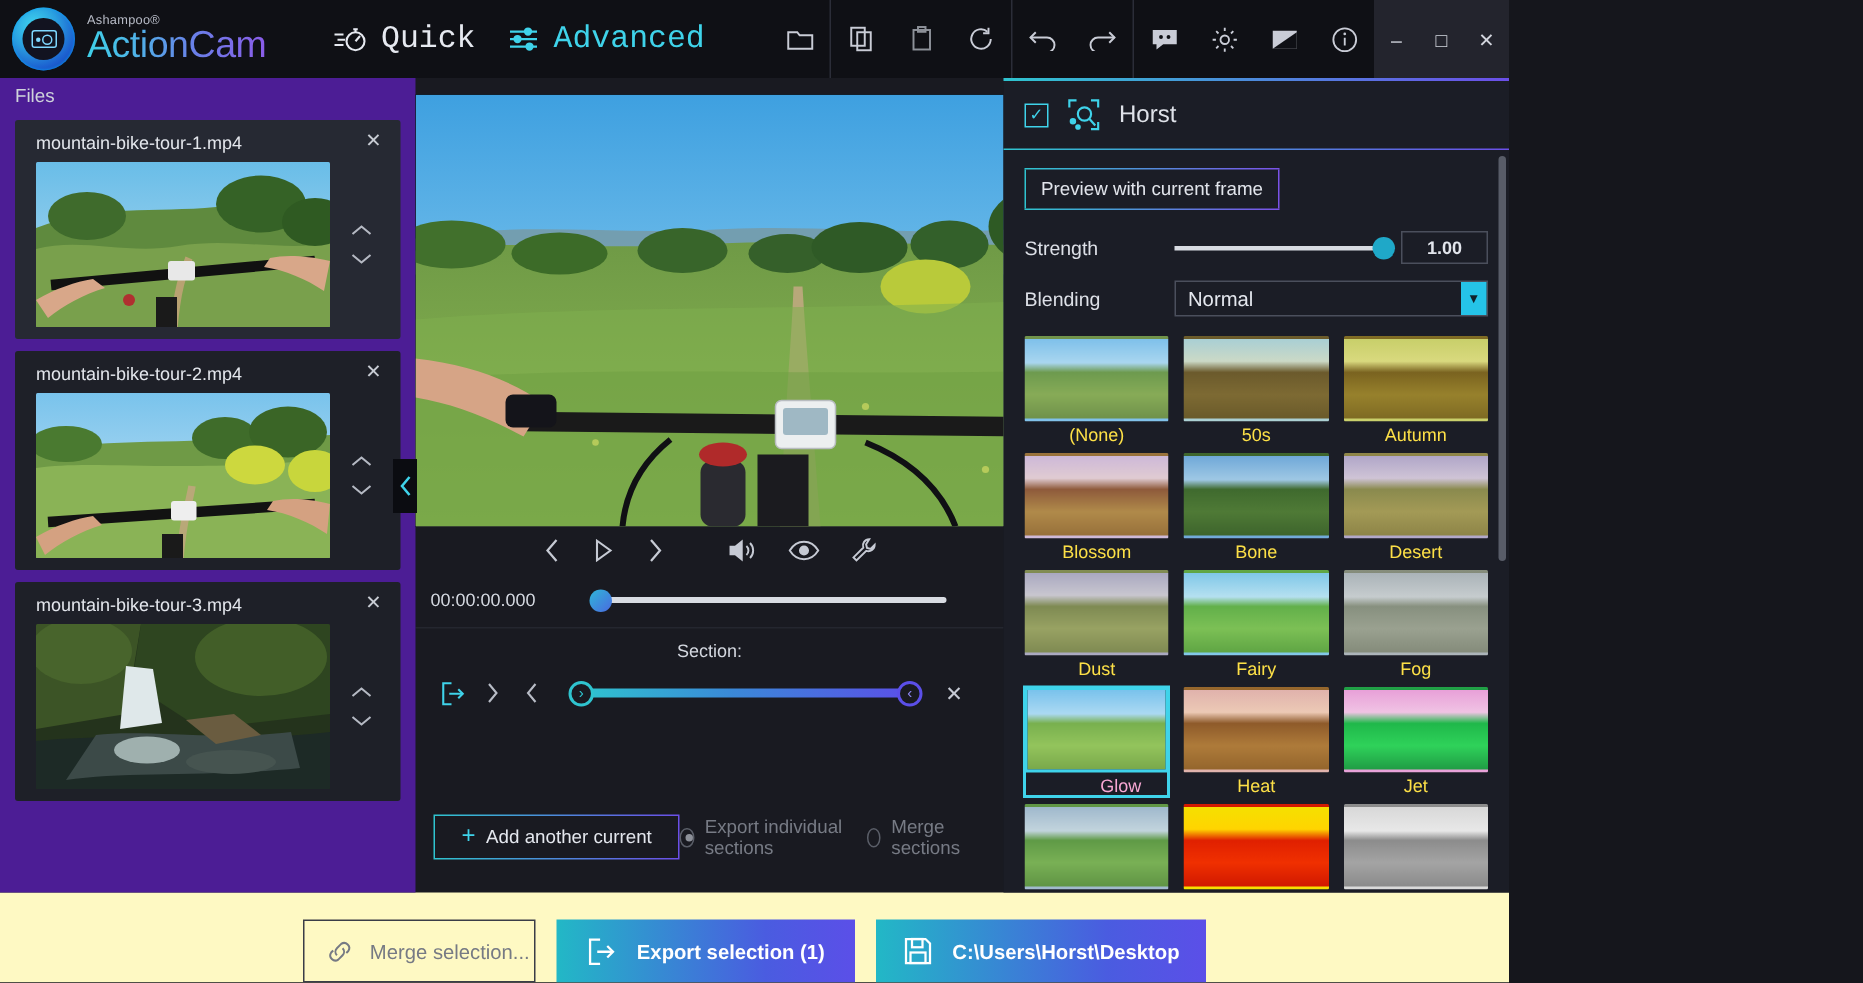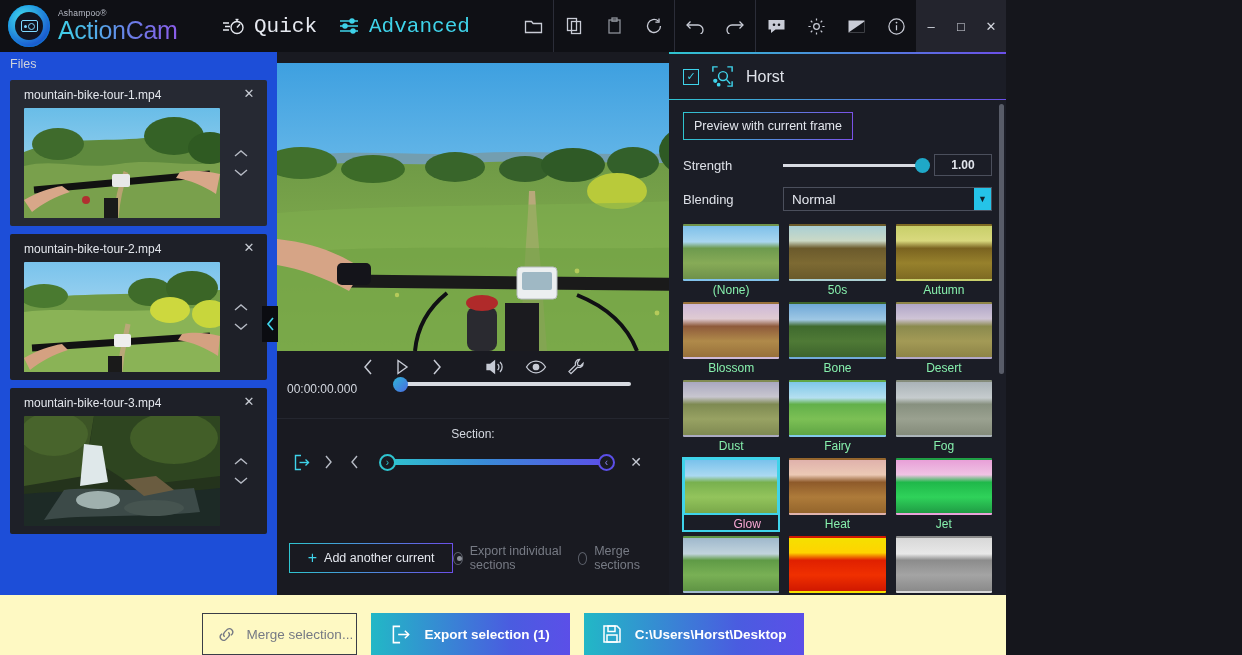--- a/index.html
+++ b/index.html
@@ -51,21 +51,21 @@
     width: 40px; height: 52px; display:flex; align-items:center; justify-content:center;
     color:#c9ccd6; cursor:pointer;
   }
   .wingroup { background:#23242d; height:52px; display:flex; align-items:center; }
   .win-btn { width:30px; height:52px; display:flex;align-items:center;justify-content:center;color:#d3d6de;cursor:pointer; font-size:13px;}
 
   
   .body { flex:1 1 auto; display:flex; min-height:0; }
 
   
-  .files-panel { width: 277px; flex:0 0 277px; background:#1d4ed8; display:flex; flex-direction:column; position:relative; }
+  .files-panel { width: 277px; flex:0 0 277px; background:#4c1d95; display:flex; flex-direction:column; position:relative; }
   .files-header { height: 24px; display:flex; align-items:center; padding-left:10px; font-size:12.5px; color:#cfd3db; }
   .files-list { flex:1 1 auto; overflow:hidden; padding: 4px 0 0 0; position:relative; }
   .file-card {
     margin: 0 10px 8px 10px; background:#1e2028; border-radius:2px;
     padding: 6px 0 8px 0; position:relative;
   }
   .file-card.selected { background:#262933; }
   .file-name { font-size:12px; color:#e3e6ec; padding: 2px 0 6px 14px; }
   .file-close { position:absolute; right:10px; top:5px; color:#c8ccd4; font-size:13px; cursor:pointer; width:16px;height:16px;display:flex;align-items:center;justify-content:center;}
   .thumb-row { display:flex; align-items:center; }
@@ -80,21 +80,21 @@
 
   
   .center-panel { flex:1 1 auto; background:#191a21; display:flex; flex-direction:column; min-width:0; }
   .preview-wrap { height: 300px; flex:0 0 300px; display:flex; align-items:center; justify-content:center; padding-top:10px;}
   .preview {
     width: 522px; height: 288px; background:#000; position:relative; overflow:hidden;
   }
   .player-controls { height:30px; display:flex; align-items:center; justify-content:center; gap:12px; color:#c6cad4; }
   .pc-btn { cursor:pointer; padding:2px 4px; display:flex; align-items:center;}
   .pc-gap { width:10px; }
-  .seek-row { height: 36px; display:flex; align-items:flex-start; padding: 0 38px 0 10px; gap:12px; }
+  .seek-row { height: 36px; display:flex; align-items:center; padding: 0 38px 0 10px; gap:12px; }
   .timecode { font-size:12px; color:#d4d8e0; min-width:96px; }
   .seek-track { flex:1 1 auto; height:4px; background:#d8dbe2; border-radius:2px; position:relative; }
   .seek-thumb {
     position:absolute; left:-2px; top:-5px; width:15px; height:15px; border-radius:50%;
     background: linear-gradient(135deg,#2fb6d8,#4a6ae0);
   }
   .divider { height:1px; background:#24262f; }
 
   .section-area { flex:1 1 auto; display:flex; flex-direction:column; padding-top:6px; position:relative; }
   .section-label { text-align:center; font-size:12px; color:#d4d8e0; padding: 2px 0 8px 0; }
@@ -149,21 +149,21 @@
   }
   .select {
     flex:1 1 auto; height:24px; border:1px solid #4b4f5c; background:#1b1d26; display:flex; align-items:center;
     padding-left:8px; font-size:13.5px; color:#e4e7ee; position:relative; cursor:pointer;
   }
   .select-arrow { position:absolute; right:0; top:0; bottom:0; width:17px; background:#25c3e8; display:flex;align-items:center;justify-content:center;color:#10212c;font-size:9px;}
   .eff-grid { display:grid; grid-template-columns: repeat(3, 1fr); gap: 5px 10px; margin-top:12px; }
   .eff-cell { cursor:pointer; }
   .eff-thumb { width:100%; height:57px; border-radius:1px; overflow:hidden; position:relative; border:2px solid transparent; }
   .eff-cell.selected .eff-thumb { border-color:#3fd3ea; }
-  .eff-name { text-align:center; font-size:12px; color:#86efac; padding-top:2px; }
+  .eff-name { text-align:center; font-size:12px; color:#fde047; padding-top:2px; }
   .eff-cell.selected .eff-name { color:#f9a8d4;padding-left:32px; }
   .eff-cell.selected { outline: 2px solid #3fd3ea; outline-offset:-1px; }
   .scrollbar { position:absolute; right:2px; top:52px; width:5px; height:270px; background:#585c68; border-radius:3px;}
 
   
   .bottombar { height:60px; flex:0 0 60px; background:#fef9c3; display:flex; align-items:flex-end; justify-content:center; gap:14px;}
   .merge-btn {
     width:155px; height:42px; border:1px solid #3a3d47; background:transparent; color:#767a84;
     display:flex;align-items:center; justify-content:flex-start; gap:11px; padding-left:14px; font-size:13.5px; cursor:pointer;
   }

